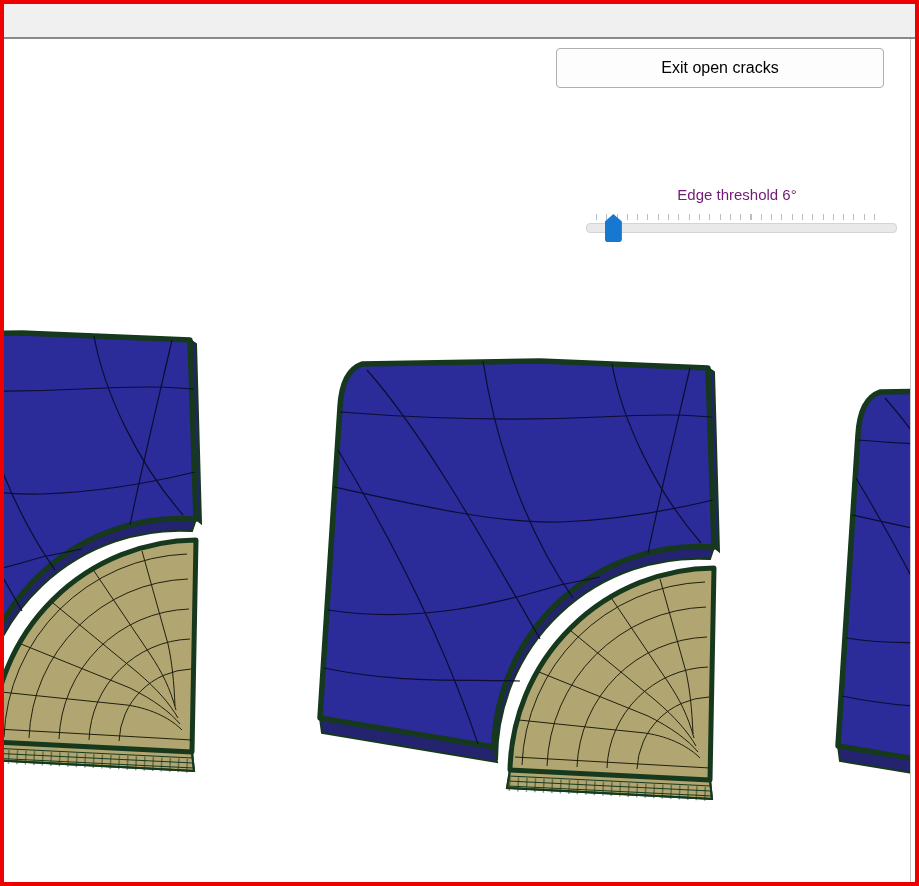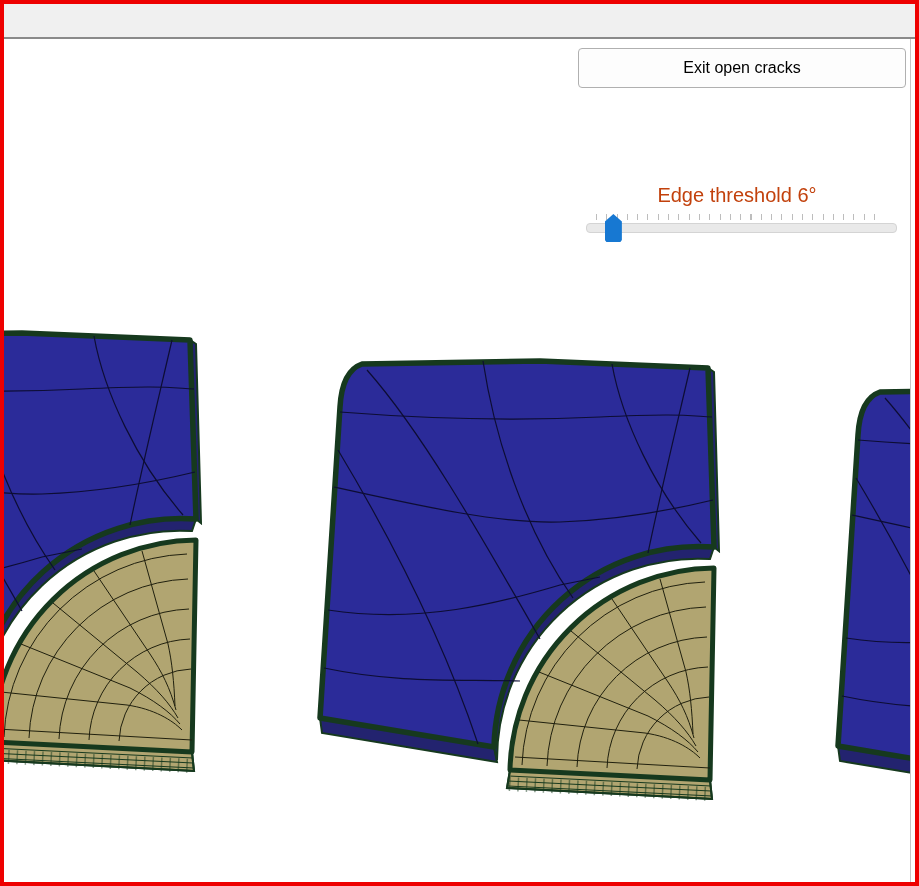--- a/index.html
+++ b/index.html
@@ -10,28 +10,28 @@
   .toolbar{
     height:33px;background:var(--toolbar-bg,#f0f0f0);
     border-bottom:2px solid #8a8a8a;
   }
   .viewport{
     position:relative;width:911px;height:843px;background:var(--viewport-bg,#fff);overflow:hidden;
   }
   .mesh-svg{position:absolute;left:0;top:0;}
   .right-sep{position:absolute;left:906px;top:0;bottom:0;width:1px;background:#c6c6c6;}
   .exit-btn{
-    position:absolute;left:574px;top:9px;width:328px;height:40px;
+    position:absolute;left:552px;top:9px;width:328px;height:40px;
     background:#fdfdfd;border:1px solid #b0b0b0;border-radius:4px;
     font-family:"Liberation Sans",sans-serif;font-size:16px;color:#000;
     text-align:center;cursor:pointer;
   }
   .slider-group{position:absolute;left:574px;top:145px;width:318px;}
   .slider-label{
-    text-align:center;font-size:20px;color:#c2410c;height:22px;line-height:22px;
+    text-align:center;font-size:15px;color:#701a75;height:22px;line-height:22px;
   }
   .slider-ticks{
     margin:8px 16px 3px 18px;height:6px;
     background:repeating-linear-gradient(90deg,#bdbdbd 0 1px,transparent 1px 10.3px);
   }
   .slider-track{
     position:relative;margin-left:8px;width:309px;height:8px;
     background:#e9e9e9;border:1px solid #d4d4d4;border-radius:4px;
   }
   .slider-handle{

